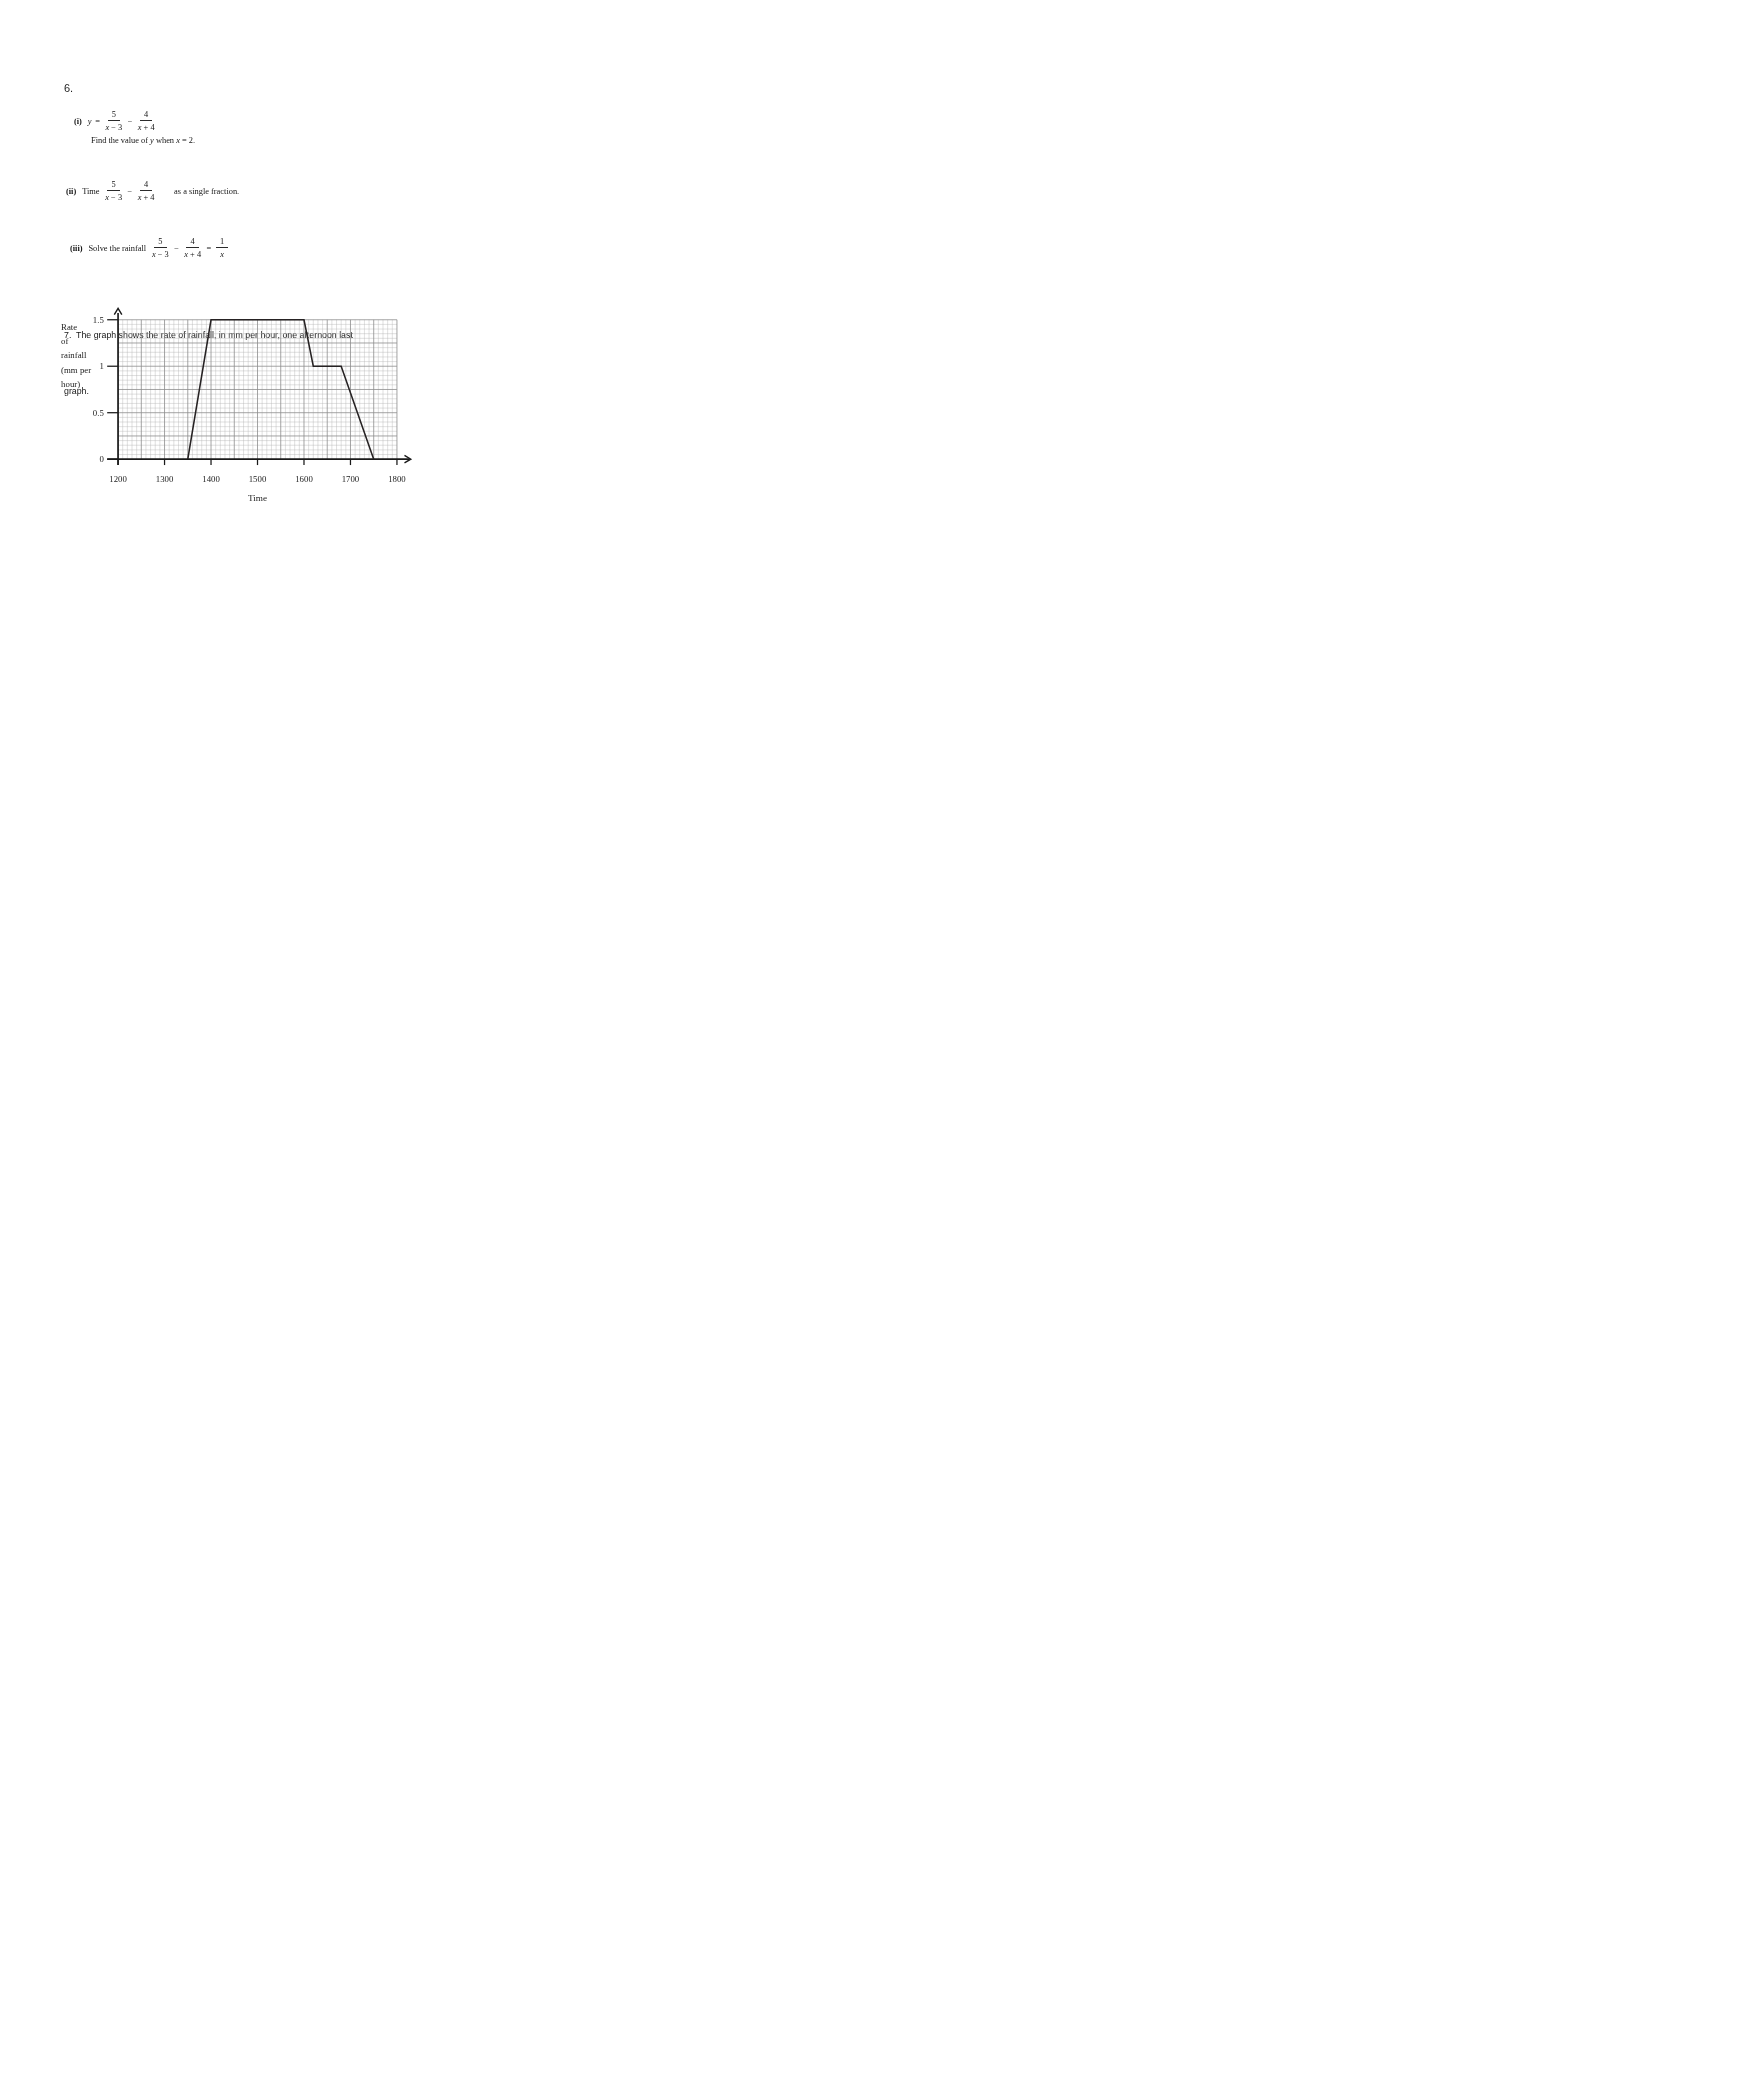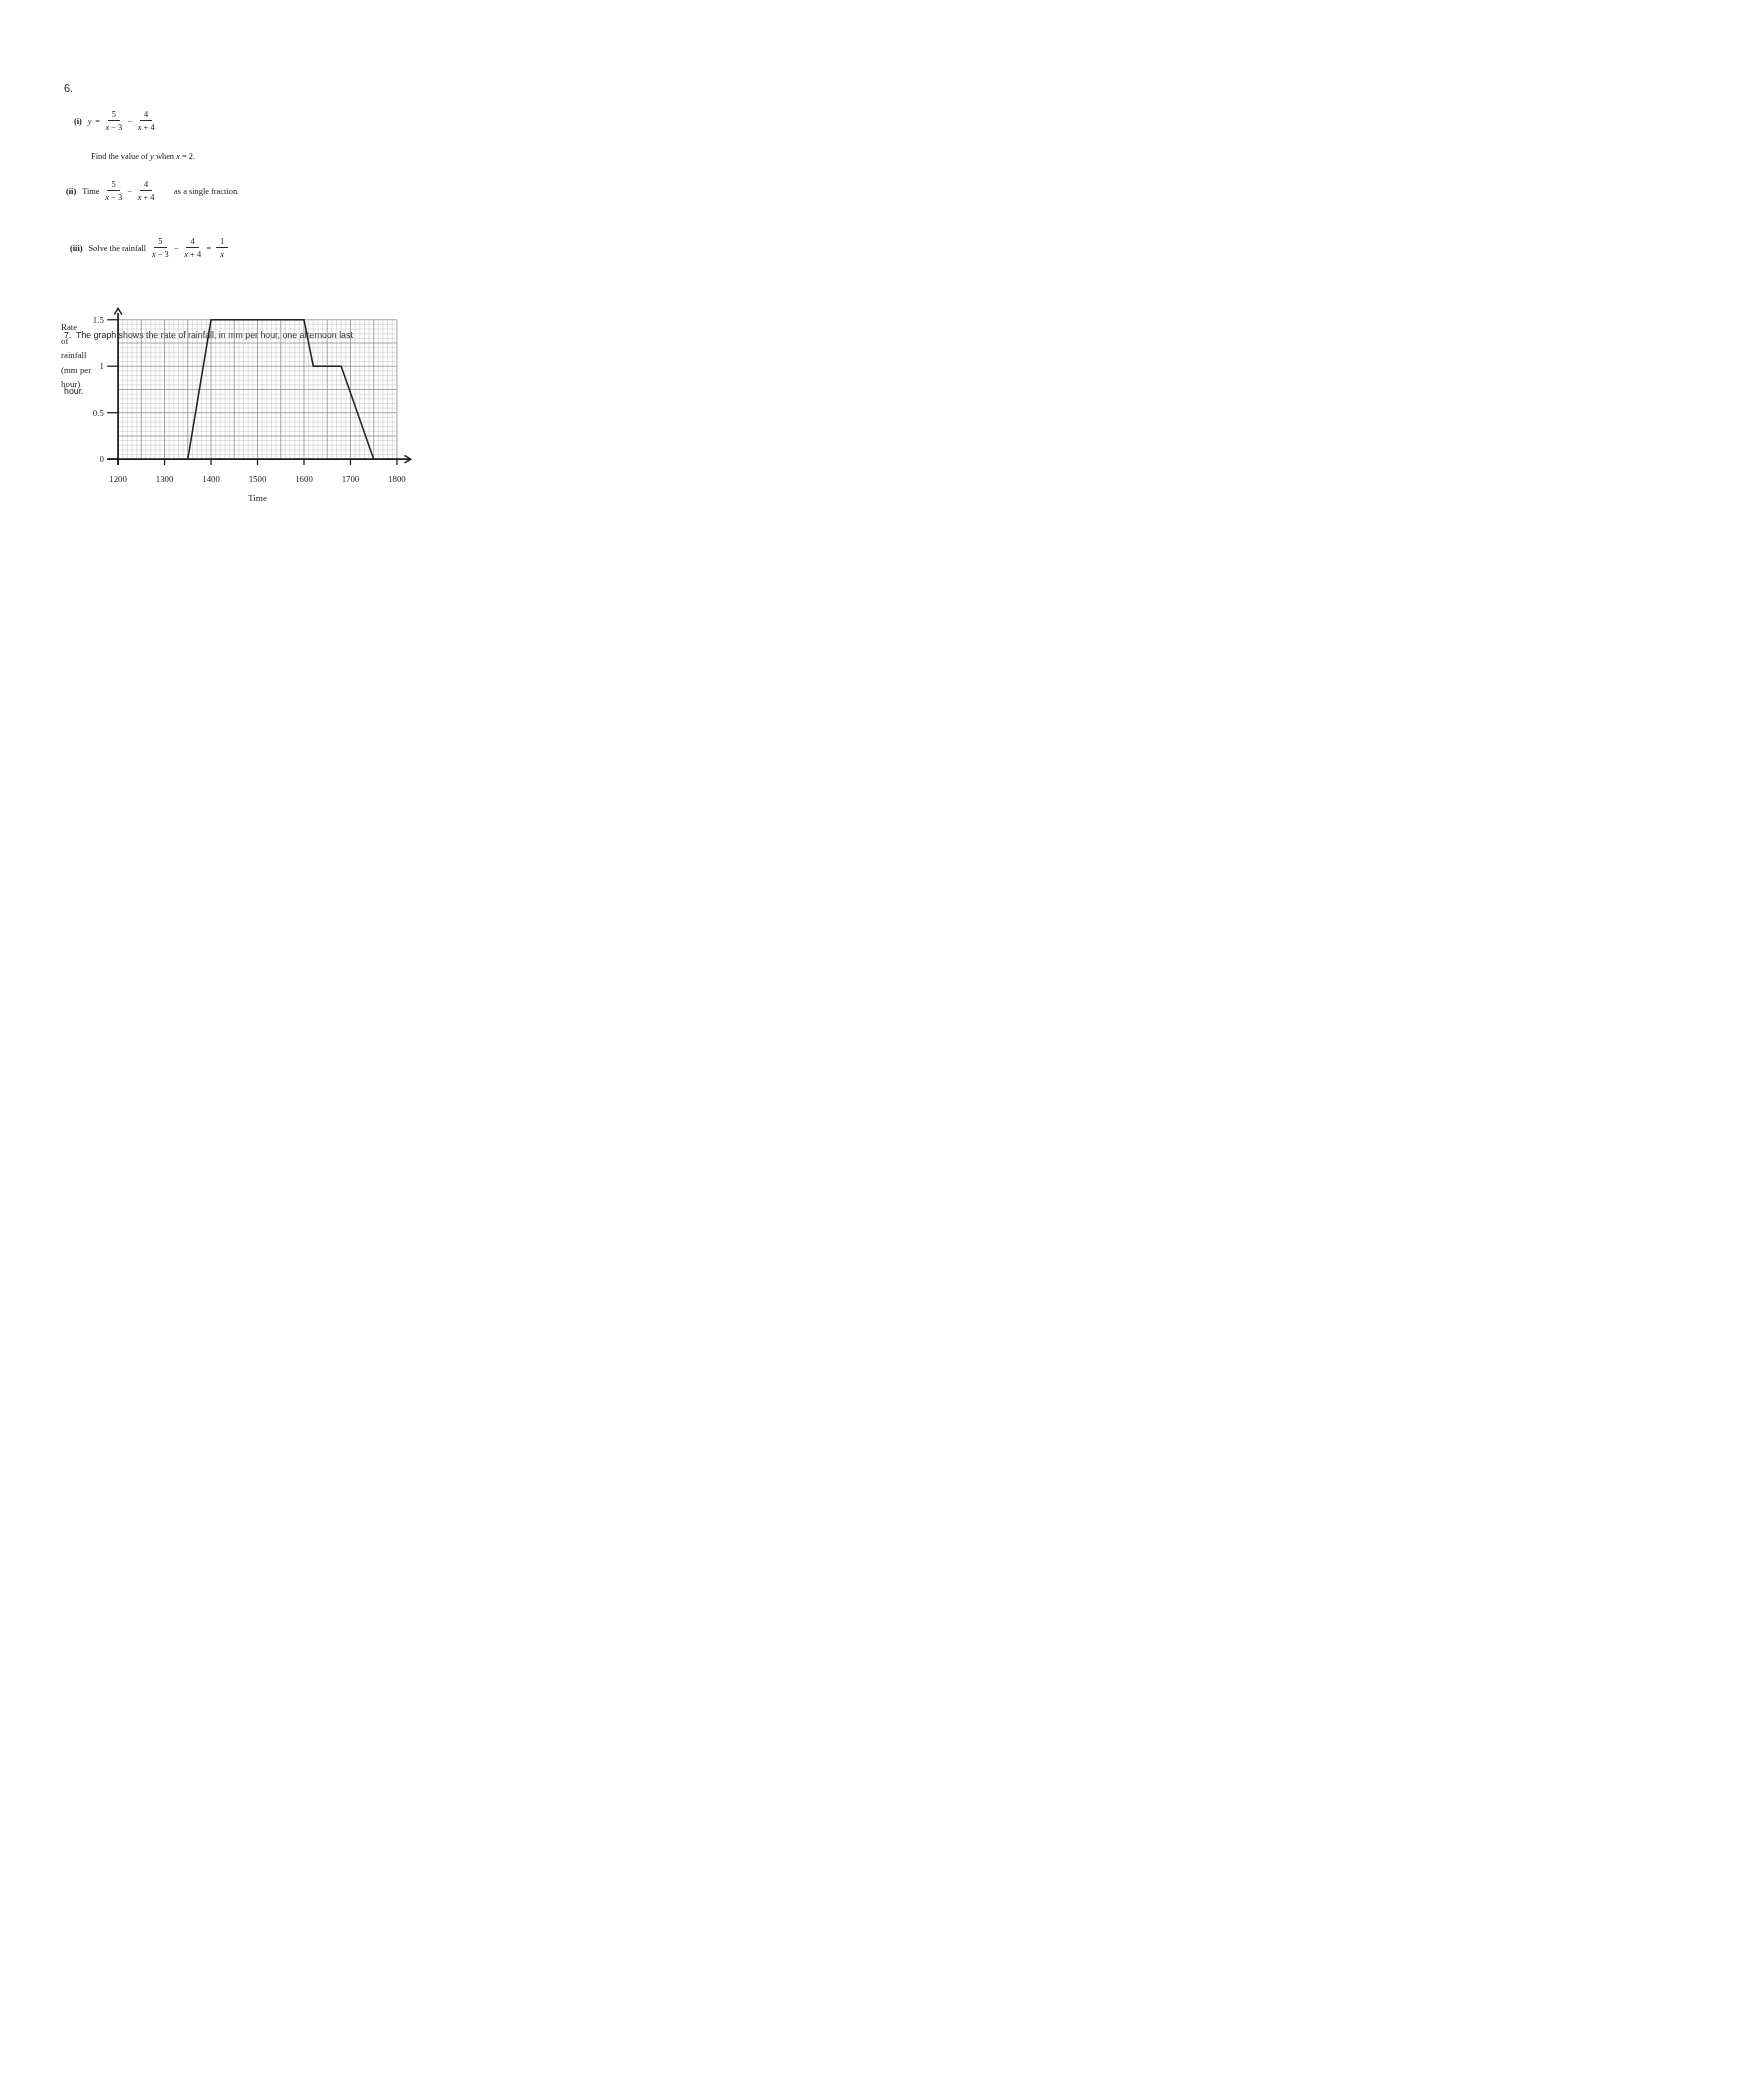--- a/index.html
+++ b/index.html
@@ -37,21 +37,21 @@
     <span class="num">5</span>
     <span class="den"><i>x</i>&nbsp;<span>− 3</span></span>
   </span>
   <span class="mop">−</span>
   <span class="frac">
     <span class="num">4</span>
     <span class="den"><i>x</i>&nbsp;<span>+ 4</span></span>
   </span>
 </div>
 
-<div class="note abs" style="left:91px;top:152px;">
+<div class="note abs" style="left:91px;top:136px;">
   <span>Find the value of </span><i>y</i><span> when </span><i>x</i><span> = 2.</span>
 </div>
 
 <div class="mathrow abs" style="left:66px;top:180px;">
   <span class="plabel">(ii)</span>
   <span class="gap">Time</span>
   <span class="frac">
     <span class="num">5</span>
     <span class="den"><i>x</i>&nbsp;<span>− 3</span></span>
   </span>
@@ -77,21 +77,21 @@
   </span>
   <span class="mop">=</span>
   <span class="frac">
     <span class="num">1</span>
     <span class="den"><i>x</i></span>
   </span>
 </div>
 
 <div id="q7text" class="abs" style="left:64px;top:289px;width:348px;">
   <div>7.  The graph shows the rate of rainfall, in mm per hour, one afternoon last</div>
-  <div>hour.</div>
+  <div>graph.</div>
 </div>
 
 <svg id="chart" class="abs" style="left:55px;top:303px;" width="369" height="201" viewBox="0 0 880 480">
     <line x1="161.1" y1="40" x2="161.1" y2="373" stroke="#b4b4b4" stroke-width="1"></line>
     <line x1="172.2" y1="40" x2="172.2" y2="373" stroke="#b4b4b4" stroke-width="1"></line>
     <line x1="183.3" y1="40" x2="183.3" y2="373" stroke="#b4b4b4" stroke-width="1"></line>
     <line x1="194.4" y1="40" x2="194.4" y2="373" stroke="#b4b4b4" stroke-width="1"></line>
     <line x1="216.6" y1="40" x2="216.6" y2="373" stroke="#b4b4b4" stroke-width="1"></line>
     <line x1="227.7" y1="40" x2="227.7" y2="373" stroke="#b4b4b4" stroke-width="1"></line>
     <line x1="238.8" y1="40" x2="238.8" y2="373" stroke="#b4b4b4" stroke-width="1"></line>

